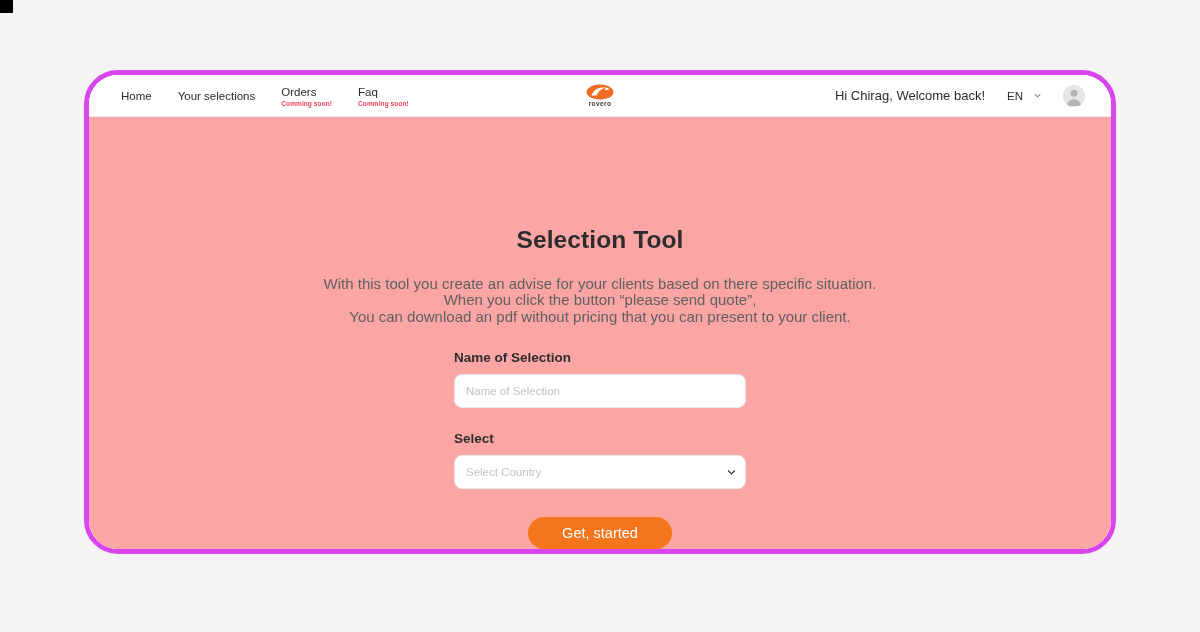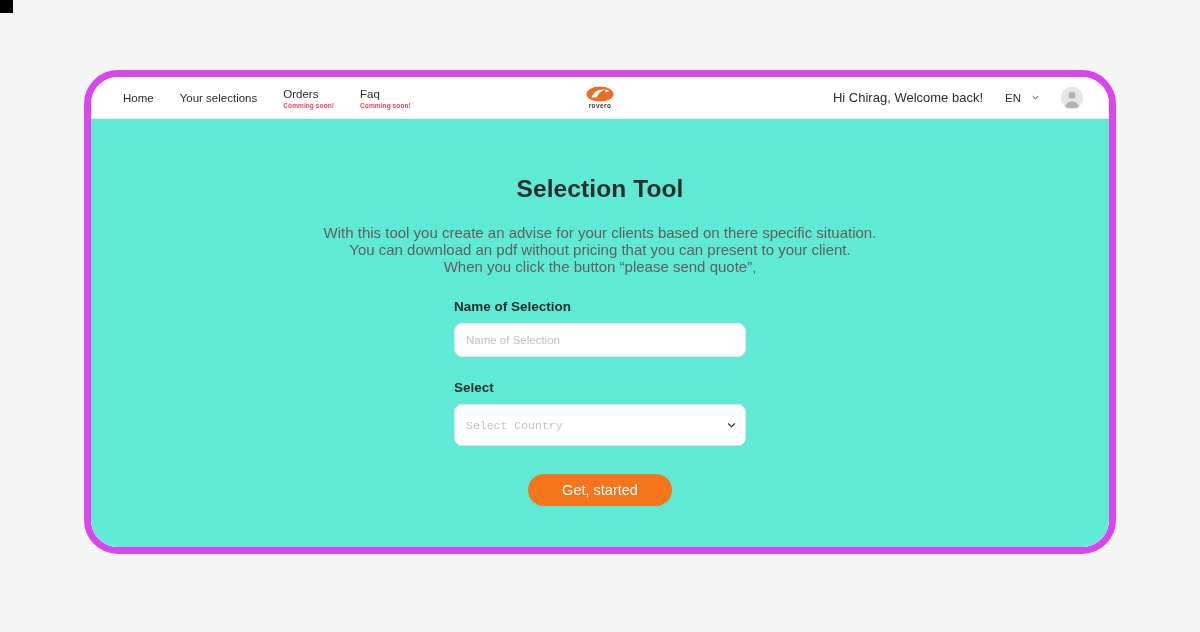--- a/index.html
+++ b/index.html
@@ -25,21 +25,21 @@
     z-index: 50;
   }
 
   
   .device-frame {
     position: absolute;
     left: 84px;
     top: 70px;
     width: 1032px;
     height: 484px;
-    border: 7px solid #d946ef;
+    border: 5px solid #d946ef;
     border-radius: 34px;
     background: #ffffff;
     overflow: hidden;
     z-index: 10;
   }
 
   .device-screen {
     width: 100%;
     height: 100%;
     background: #ffffff;
@@ -163,25 +163,26 @@
     border-radius: 50%;
     background: #e3e3e3;
     display: block;
     overflow: hidden;
     cursor: pointer;
   }
 
   
   .main {
     flex: 1 1 auto;
-    background: #5eead4;
+    background: #fca5a5;
     display: flex;
     flex-direction: column;
     align-items: center;
     padding-top: 56px;
+    justify-content: flex-end;
   }
 
   .page-title {
     font-size: 24.5px;
     font-weight: bold;
     color: #2d2d2d;
     letter-spacing: 0.1px;
     margin-bottom: 22px;
   }
 
@@ -218,25 +219,25 @@
     outline: none;
     width: 100%;
   }
   .text-input::placeholder { color: #c2c2c2; }
 
   .spacer { height: 23px; }
 
   .select-wrap { position: relative; width: 100%; }
 
   .select-input {
-    height: 42px;
+    height: 34px;
     border: 1px solid #e6e6e6;
     border-radius: 8px;
     background: #ffffff;
-    font-family: Liberation Mono, monospace;
+    font-family: Liberation Sans, sans-serif;
     font-size: 11.5px;
     color: #c2c2c2;
     padding: 0 26px 0 11px;
     width: 100%;
     display: flex;
     align-items: center;
     cursor: pointer;
   }
 
   .select-chev {
@@ -328,22 +329,22 @@
       </div>
 
     </div>
 
     <div class="main">
 
       <h1 class="page-title">Selection Tool</h1>
 
       <div class="intro">
         <div>With this tool you create an advise for your clients based on there specific situation.</div>
+        <div>When you click the button “please send quote”,</div>
         <div>You can download an pdf without pricing that you can present to your client.</div>
-        <div>When you click the button “please send quote”,</div>
       </div>
 
       <div class="form">
 
         <label class="field-label">Name of Selection</label>
         <input class="text-input" type="text" placeholder="Name of Selection" style="">
 
         <div class="spacer"></div>
 
         <label class="field-label">Select</label>

